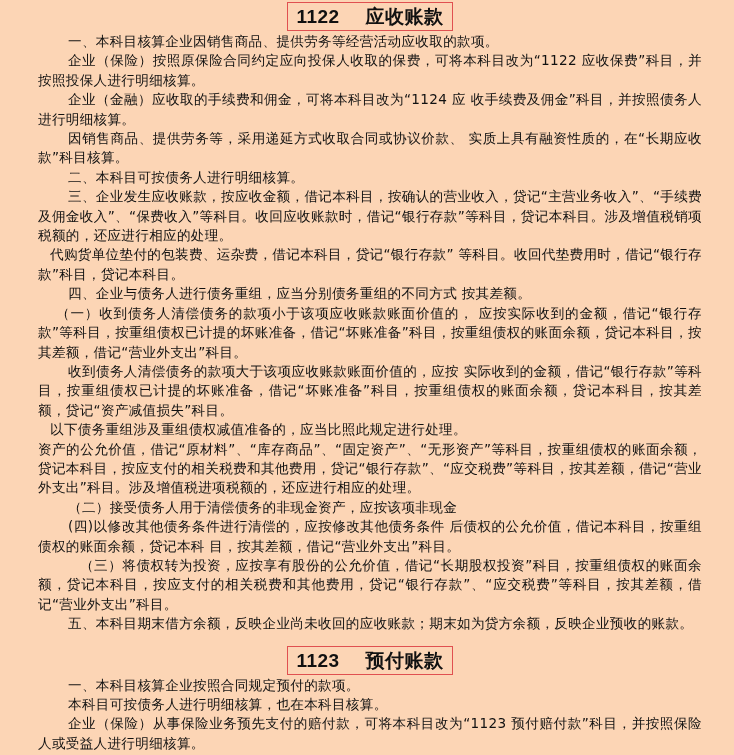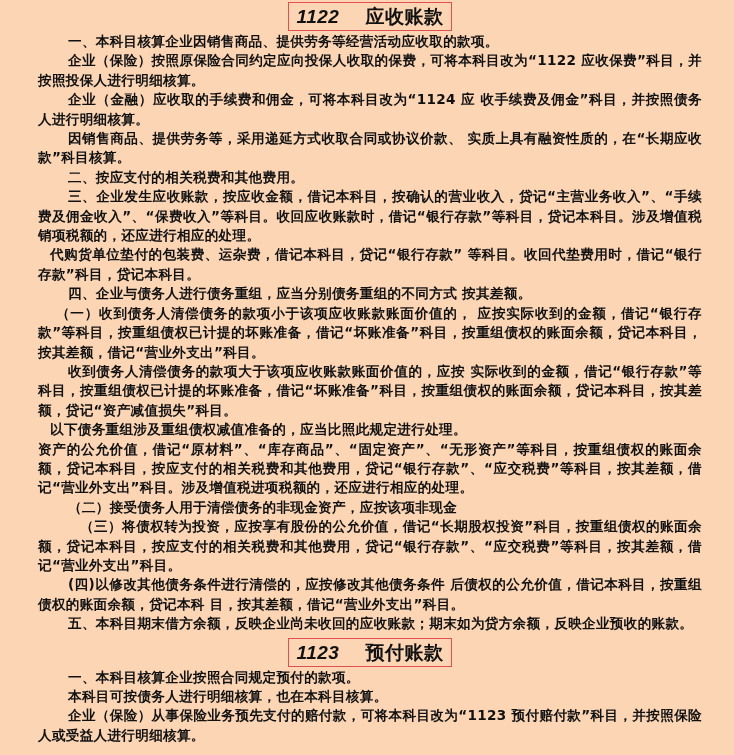--- a/index.html
+++ b/index.html
@@ -33,62 +33,61 @@
       height: 27px;
       line-height: 27px;
       font-size: 19px;
       font-weight: bold;
       margin-top: 2px;
       letter-spacing: 0.5px;
     }
     .title-box .code {
       margin-right: 26px;
       font-family: "Liberation Sans Narrow", "Liberation Sans", sans-serif;
-      font-style: italic;
     }
     .p {
       font-size: 13.6px;
       line-height: 19.4px;
-      font-weight: bold;
+      font-weight: normal;
       margin: 0;
       text-align: justify;
       letter-spacing: 0.3px;
     }
     .ind2 { text-indent: 30px; }
     .ind1 { text-indent: 12px; }
     .ind3 { text-indent: 42px; }
     .ind-sub { text-indent: 18px; }
-    .sec2 { margin-top: 2px; }
+    .sec2 { margin-top: 10px; }
   </style>
 </head>
 <body>
 
 <div class="page">
 
   <div class="title-wrap">
     <span class="title-box">
       <span class="code">1122</span><span>应收账款</span>
     </span>
   </div>
 
   <p class="p ind2">一、本科目核算企业因销售商品、提供劳务等经营活动应收取的款项。</p>
   <p class="p ind2">企业（保险）按照原保险合同约定应向投保人收取的保费，可将本科目改为“1122 应收保费”科目，并按照投保人进行明细核算。</p>
   <p class="p ind2">企业（金融）应收取的手续费和佣金，可将本科目改为“1124 应 收手续费及佣金”科目，并按照债务人进行明细核算。</p>
   <p class="p ind2">因销售商品、提供劳务等，采用递延方式收取合同或协议价款、 实质上具有融资性质的，在“长期应收款”科目核算。</p>
-  <p class="p ind2">二、按应支付的相关税费和其他费用。</p>
+  <p class="p ind2">二、本科目可按债务人进行明细核算。</p>
   <p class="p ind2">三、企业发生应收账款，按应收金额，借记本科目，按确认的营业收入，贷记“主营业务收入”、“手续费及佣金收入”、“保费收入”等科目。收回应收账款时，借记“银行存款”等科目，贷记本科目。涉及增值税销项税额的，还应进行相应的处理。</p>
   <p class="p ind1">代购货单位垫付的包装费、运杂费，借记本科目，贷记“银行存款” 等科目。收回代垫费用时，借记“银行存款”科目，贷记本科目。</p>
   <p class="p ind2">四、企业与债务人进行债务重组，应当分别债务重组的不同方式 按其差额。</p>
   <p class="p ind-sub">（一）收到债务人清偿债务的款项小于该项应收账款账面价值的， 应按实际收到的金额，借记“银行存款”等科目，按重组债权已计提的坏账准备，借记“坏账准备”科目，按重组债权的账面余额，贷记本科目，按其差额，借记“营业外支出”科目。</p>
   <p class="p ind2">收到债务人清偿债务的款项大于该项应收账款账面价值的，应按 实际收到的金额，借记“银行存款”等科目，按重组债权已计提的坏账准备，借记“坏账准备”科目，按重组债权的账面余额，贷记本科目，按其差额，贷记“资产减值损失”科目。</p>
   <p class="p ind1">以下债务重组涉及重组债权减值准备的，应当比照此规定进行处理。</p>
   <p class="p">资产的公允价值，借记“原材料”、“库存商品”、“固定资产”、“无形资产”等科目，按重组债权的账面余额，贷记本科目，按应支付的相关税费和其他费用，贷记“银行存款”、“应交税费”等科目，按其差额，借记“营业外支出”科目。涉及增值税进项税额的，还应进行相应的处理。</p>
   <p class="p ind2">（二）接受债务人用于清偿债务的非现金资产，应按该项非现金</p>
+  <p class="p ind2">(四)以修改其他债务条件进行清偿的，应按修改其他债务条件 后债权的公允价值，借记本科目，按重组债权的账面余额，贷记本科 目，按其差额，借记“营业外支出”科目。</p>
   <p class="p ind3">（三）将债权转为投资，应按享有股份的公允价值，借记“长期股权投资”科目，按重组债权的账面余额，贷记本科目，按应支付的相关税费和其他费用，贷记“银行存款”、“应交税费”等科目，按其差额，借记“营业外支出”科目。</p>
-  <p class="p ind2">(四)以修改其他债务条件进行清偿的，应按修改其他债务条件 后债权的公允价值，借记本科目，按重组债权的账面余额，贷记本科 目，按其差额，借记“营业外支出”科目。</p>
   <p class="p ind2">五、本科目期末借方余额，反映企业尚未收回的应收账款；期末如为贷方余额，反映企业预收的账款。</p>
 
   <div class="title-wrap sec2">
     <span class="title-box">
       <span class="code">1123</span><span>预付账款</span>
     </span>
   </div>
 
   <p class="p ind2">一、本科目核算企业按照合同规定预付的款项。</p>
   <p class="p ind2">本科目可按债务人进行明细核算，也在本科目核算。</p>

